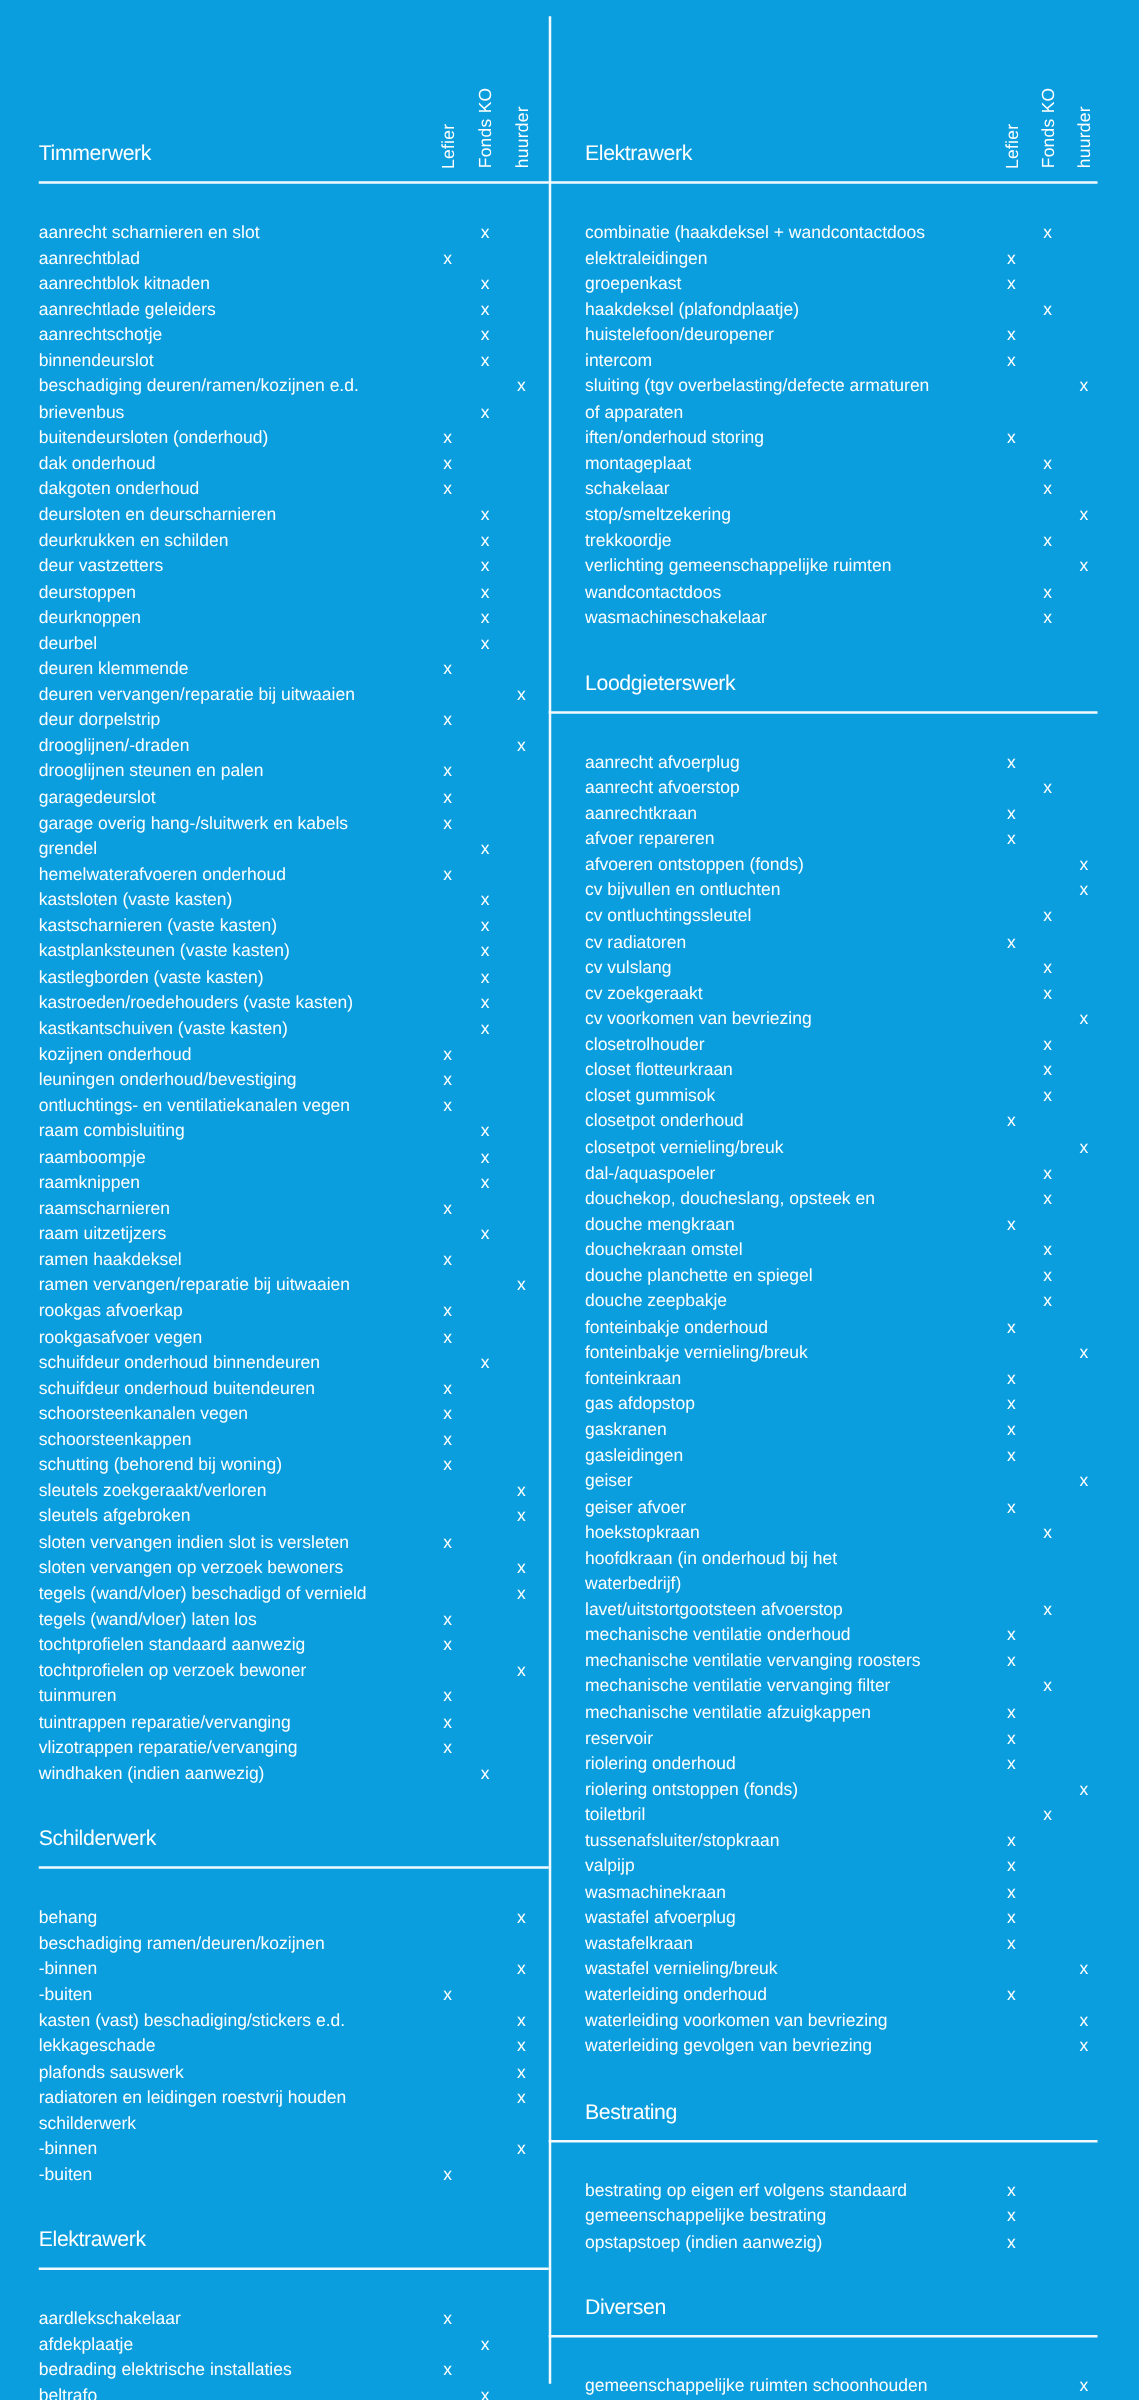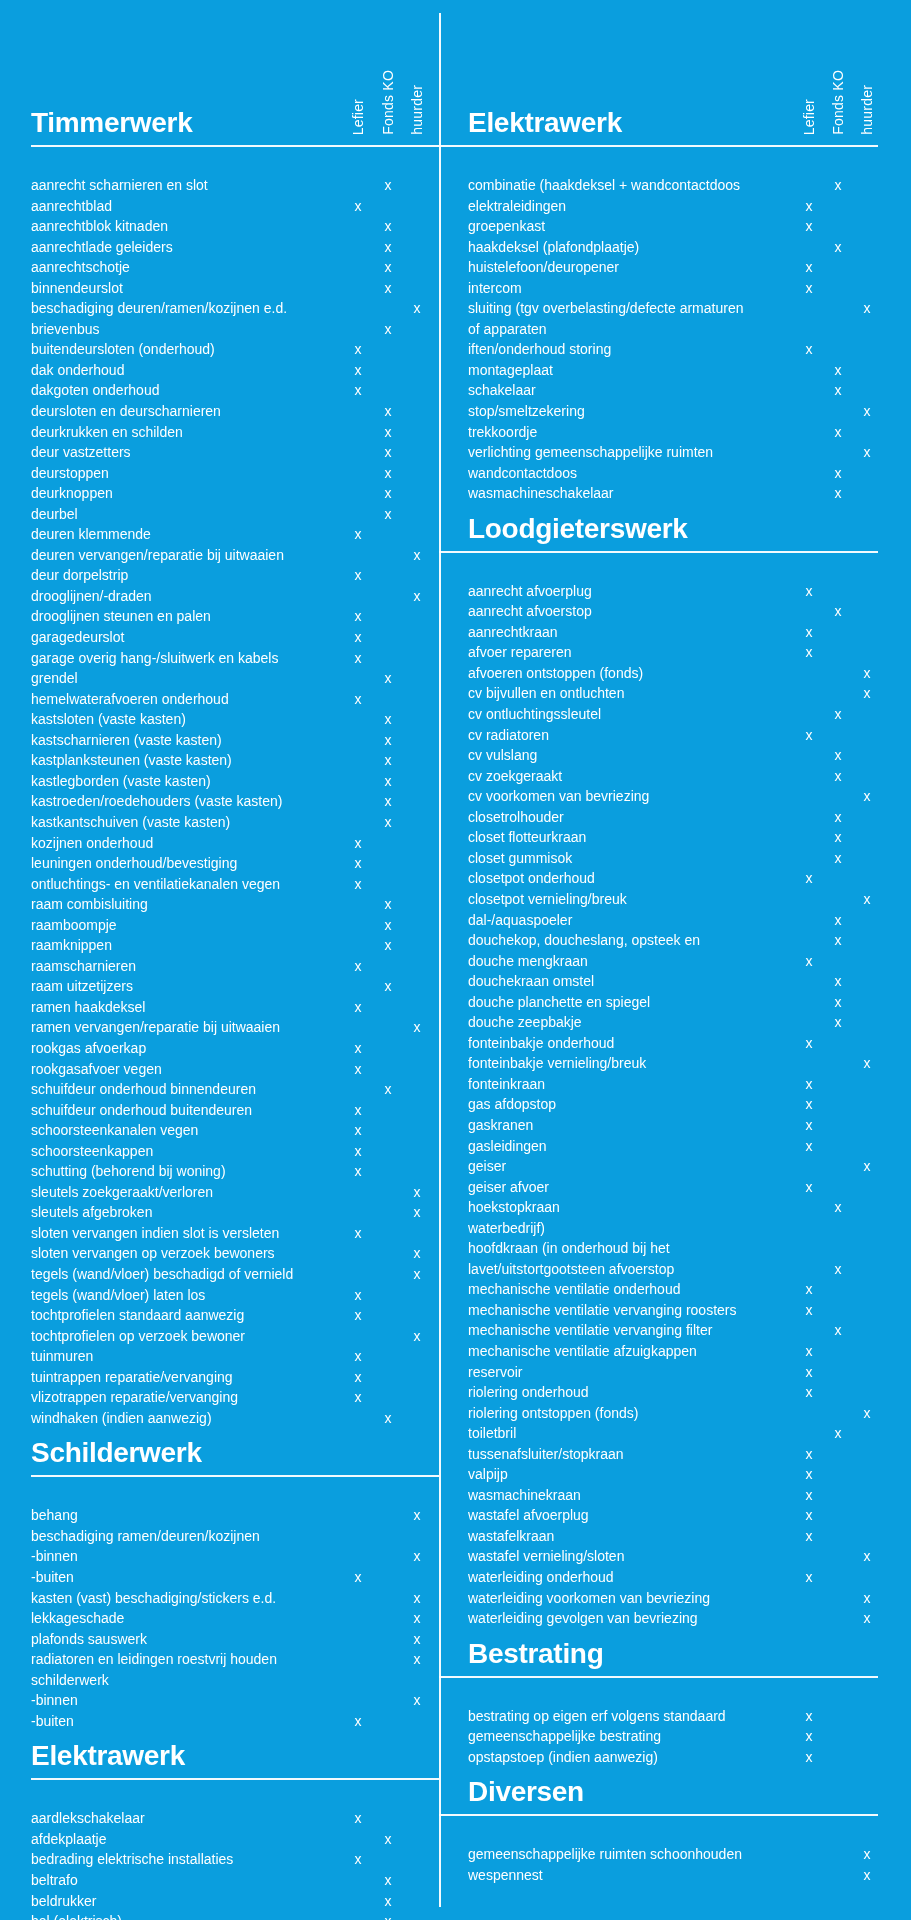--- a/index.html
+++ b/index.html
@@ -16,32 +16,32 @@
     left:438.5px;top:13px;width:2px;height:1894px;
     background:rgba(255,255,255,0.95);
   }
   .col{
     position:absolute;top:0;
     box-sizing:border-box;
     padding-top:111px;
   }
   .col-left{left:31px;width:408px;}
   .col-right{left:439px;width:439px;}
-  .section + .section{margin-top:13px;}
+  .section + .section{margin-top:31px;}
   .section-header{
     height:24px;
     padding-bottom:10px;
     border-bottom:2px solid rgba(255,255,255,0.95);
   }
   .section-title{
     display:block;
-    font-size:28px;
+    font-size:17px;
     line-height:24px;
     letter-spacing:-0.3px;
-    font-weight:700;
+    font-weight:400;
     white-space:nowrap;
   }
   .col-right .section-title{padding-left:29px;}
   .rows{padding-top:28px;}
   .row{
     position:relative;
     height:20.55px;
     line-height:20.55px;
     font-size:14px;
     white-space:nowrap;
@@ -251,37 +251,37 @@
         <div class="row"><span class="row-label">douche zeepbakje</span><span class="mark fonds">x</span></div>
         <div class="row"><span class="row-label">fonteinbakje onderhoud</span><span class="mark lefier">x</span></div>
         <div class="row"><span class="row-label">fonteinbakje vernieling/breuk</span><span class="mark huurder">x</span></div>
         <div class="row"><span class="row-label">fonteinkraan</span><span class="mark lefier">x</span></div>
         <div class="row"><span class="row-label">gas afdopstop</span><span class="mark lefier">x</span></div>
         <div class="row"><span class="row-label">gaskranen</span><span class="mark lefier">x</span></div>
         <div class="row"><span class="row-label">gasleidingen</span><span class="mark lefier">x</span></div>
         <div class="row"><span class="row-label">geiser</span><span class="mark huurder">x</span></div>
         <div class="row"><span class="row-label">geiser afvoer</span><span class="mark lefier">x</span></div>
         <div class="row"><span class="row-label">hoekstopkraan</span><span class="mark fonds">x</span></div>
+        <div class="row"><span class="row-label">hoofdkraan (in onderhoud bij het</span></div>
         <div class="row"><span class="row-label">waterbedrijf)</span></div>
-        <div class="row"><span class="row-label">hoofdkraan (in onderhoud bij het</span></div>
         <div class="row"><span class="row-label">lavet/uitstortgootsteen afvoerstop</span><span class="mark fonds">x</span></div>
         <div class="row"><span class="row-label">mechanische ventilatie onderhoud</span><span class="mark lefier">x</span></div>
         <div class="row"><span class="row-label">mechanische ventilatie vervanging roosters</span><span class="mark lefier">x</span></div>
         <div class="row"><span class="row-label">mechanische ventilatie vervanging filter</span><span class="mark fonds">x</span></div>
         <div class="row"><span class="row-label">mechanische ventilatie afzuigkappen</span><span class="mark lefier">x</span></div>
         <div class="row"><span class="row-label">reservoir</span><span class="mark lefier">x</span></div>
         <div class="row"><span class="row-label">riolering onderhoud</span><span class="mark lefier">x</span></div>
         <div class="row"><span class="row-label">riolering ontstoppen (fonds)</span><span class="mark huurder">x</span></div>
         <div class="row"><span class="row-label">toiletbril</span><span class="mark fonds">x</span></div>
         <div class="row"><span class="row-label">tussenafsluiter/stopkraan</span><span class="mark lefier">x</span></div>
         <div class="row"><span class="row-label">valpijp</span><span class="mark lefier">x</span></div>
         <div class="row"><span class="row-label">wasmachinekraan</span><span class="mark lefier">x</span></div>
         <div class="row"><span class="row-label">wastafel afvoerplug</span><span class="mark lefier">x</span></div>
         <div class="row"><span class="row-label">wastafelkraan</span><span class="mark lefier">x</span></div>
-        <div class="row"><span class="row-label">wastafel vernieling/sloten</span><span class="mark huurder">x</span></div>
+        <div class="row"><span class="row-label">wastafel vernieling/breuk</span><span class="mark huurder">x</span></div>
         <div class="row"><span class="row-label">waterleiding onderhoud</span><span class="mark lefier">x</span></div>
         <div class="row"><span class="row-label">waterleiding voorkomen van bevriezing</span><span class="mark huurder">x</span></div>
         <div class="row"><span class="row-label">waterleiding gevolgen van bevriezing</span><span class="mark huurder">x</span></div>
       </div>
     </div>
     <div class="section">
       <div class="section-header">
         <span class="section-title">Bestrating</span>
       </div>
       <div class="rows">

